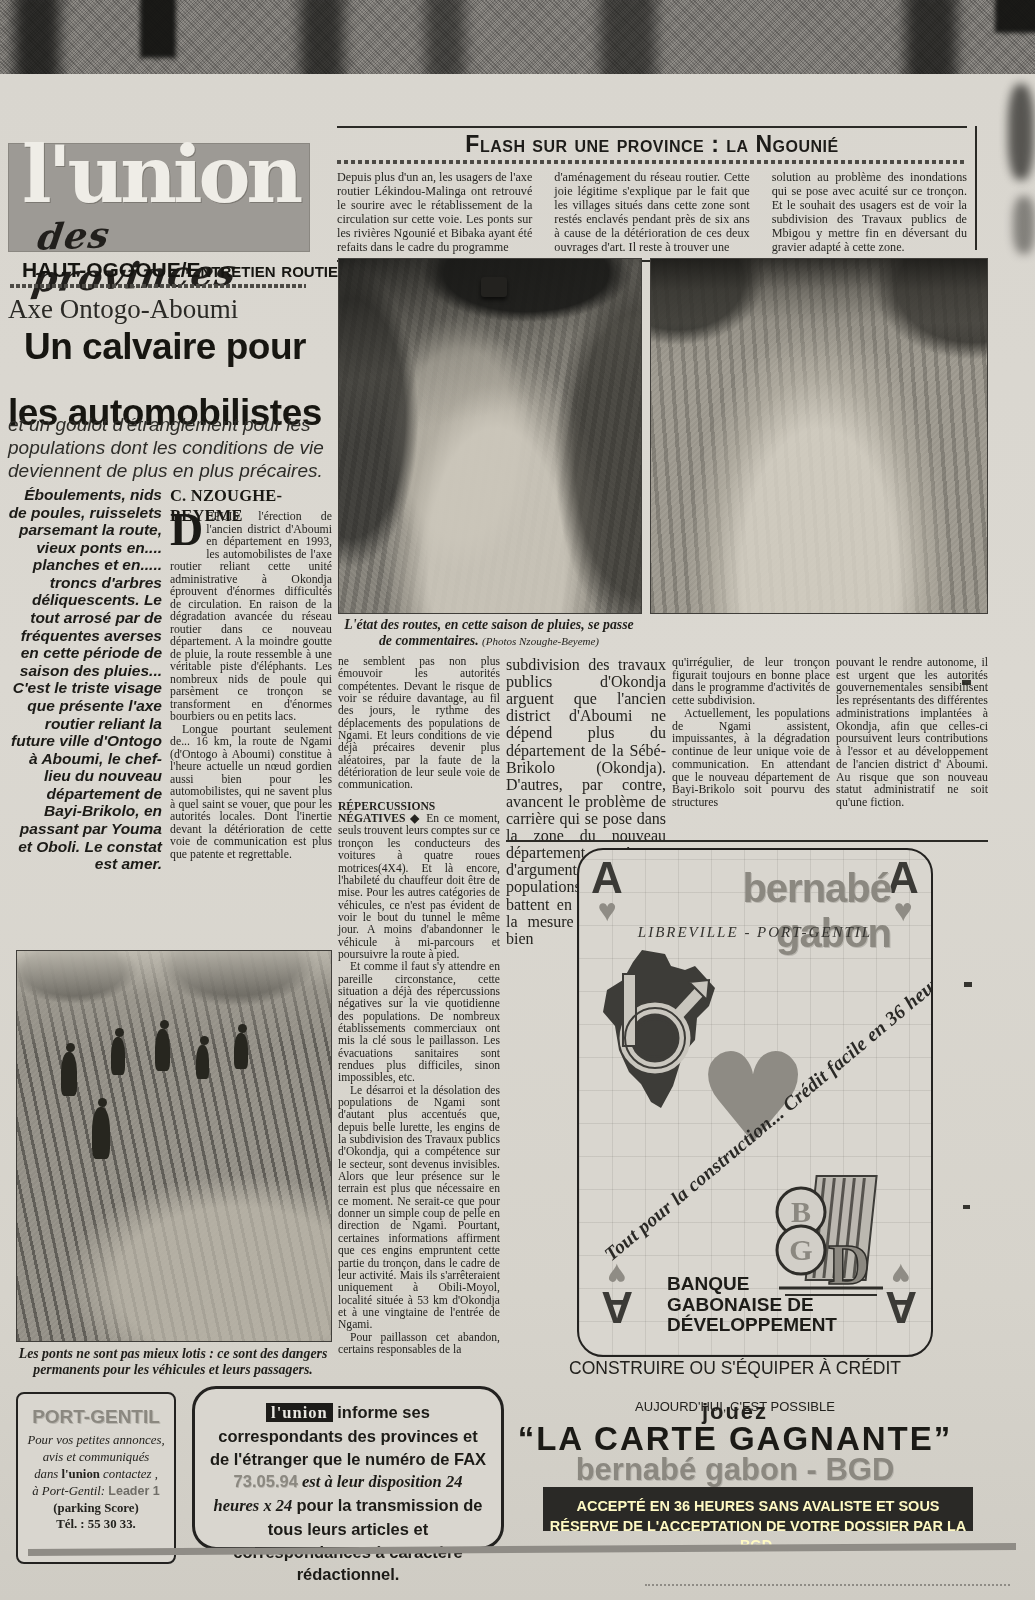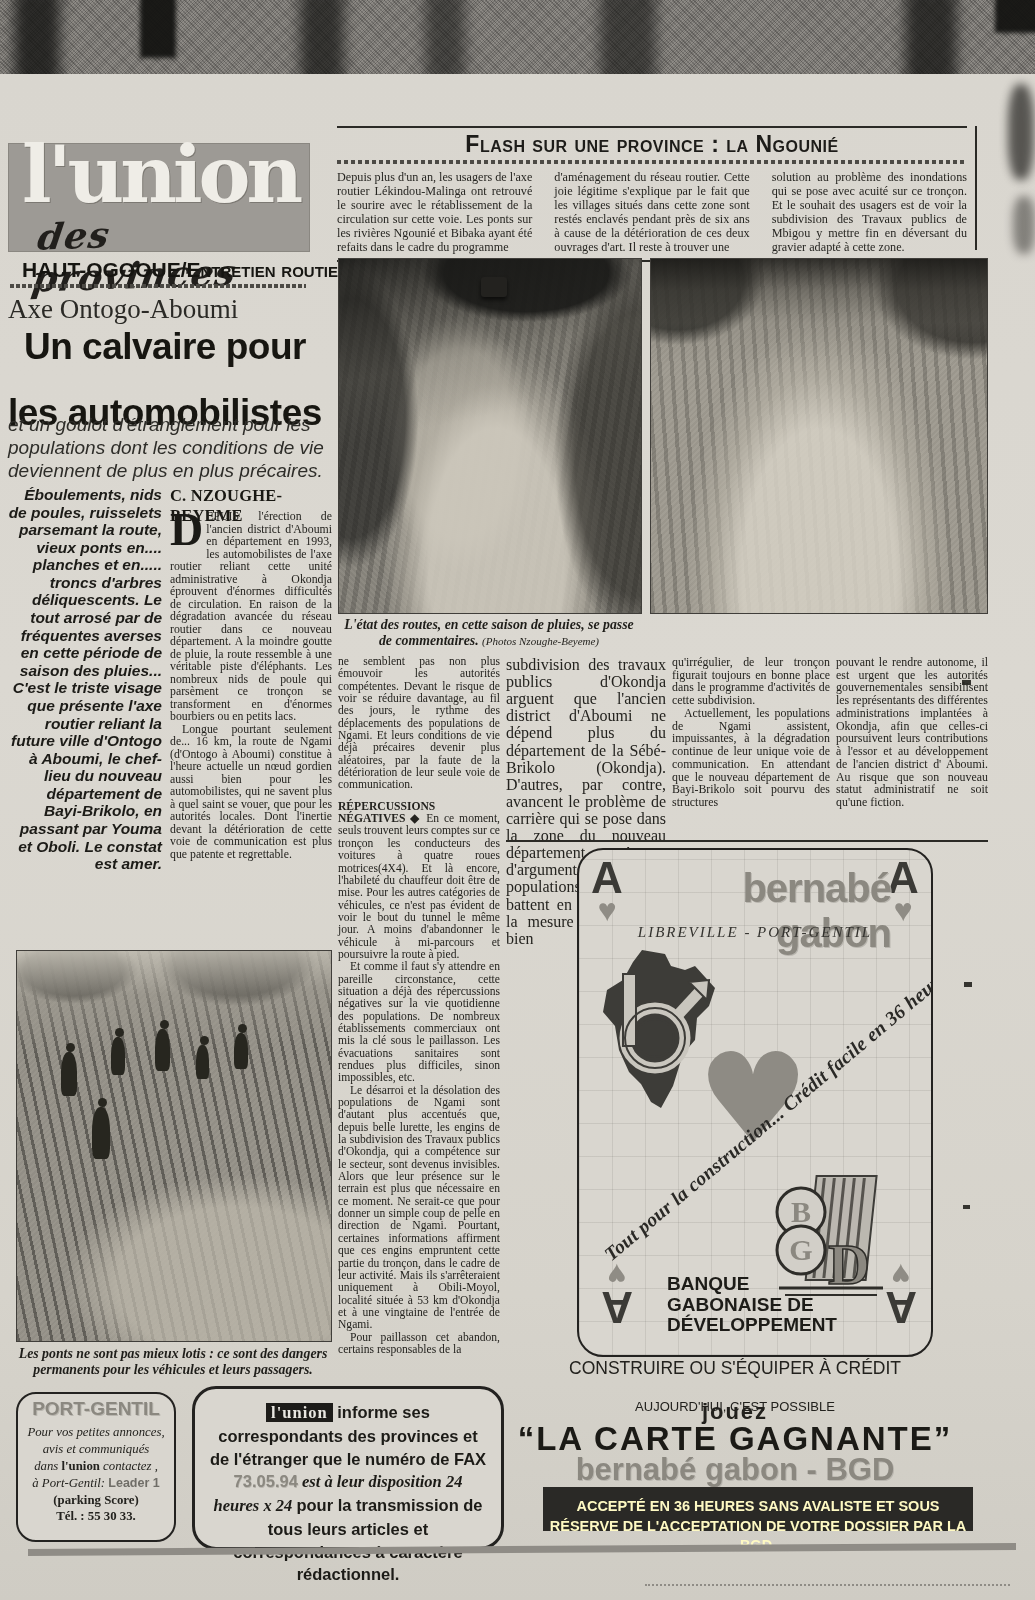--- a/index.html
+++ b/index.html
@@ -109,21 +109,21 @@
   .bank{position:absolute;left:88px;top:424px;font-family:"Liberation Sans",sans-serif;font-weight:bold;font-size:19px;line-height:1.08;color:#1d1c18;}
   .adtag{position:absolute;text-align:center;font-family:"Liberation Sans",sans-serif;color:#22211d;}
   .tag1{left:520px;top:1358px;width:430px;font-size:17.5px;}
   .tag2{left:520px;top:1399px;width:430px;font-size:13px;}
   .jouez{left:520px;top:1399px;width:430px;font-weight:bold;font-size:22px;letter-spacing:2px;}
   .cardname{left:505px;top:1420px;width:460px;font-weight:bold;font-size:33px;letter-spacing:2px;color:#1b1a16;}
   .brands2{left:520px;top:1452px;width:430px;font-weight:bold;font-size:31px;letter-spacing:0;color:#8b8880;text-shadow:1px 1px 0 #b9b6af;}
   .strip{position:absolute;left:543px;top:1487px;width:430px;height:44px;background:#2a2926;color:#fef9c3;text-align:center;font-family:"Liberation Sans",sans-serif;font-weight:bold;font-size:14.5px;line-height:1.35;padding-top:10px;box-sizing:border-box;}
 
   
-  .pgbox{position:absolute;left:16px;top:1392px;width:160px;height:150px;border:2px solid #232220;border-radius:20px;background:#d9d6cf;text-align:center;padding-top:4px;box-sizing:border-box;}
+  .pgbox{position:absolute;left:16px;top:1392px;width:160px;height:172px;border:2px solid #232220;border-radius:8px;background:#d9d6cf;text-align:center;padding-top:12px;box-sizing:border-box;}
   .pgtitle{font-family:"Liberation Sans",sans-serif;font-weight:bold;font-size:19px;color:#8b8880;text-shadow:1px 1px 0 #b9b6af;}
   .pgtext{font-style:italic;font-size:12.8px;line-height:1.32;color:#24231f;margin-top:4px;}
   .pgbrand{font-weight:bold;font-style:normal;}
   .pgleader{font-weight:bold;font-style:normal;color:#6f6d67;font-family:"Liberation Sans",sans-serif;font-size:12.5px;}
   .faxbox{position:absolute;left:192px;top:1386px;width:312px;height:164px;border:3px solid #232220;border-radius:24px;background:#d9d6cf;text-align:center;font-family:"Liberation Sans",sans-serif;font-weight:bold;font-size:16.5px;line-height:1.38;color:#1c1b17;padding:12px 14px 0;box-sizing:border-box;}
   .faxbrand{background:#1d1c19;color:#e9e7e1;font-family:"Liberation Serif",serif;padding:0 5px;letter-spacing:1px;}
   .faxnum{color:#8b8880;text-shadow:.5px .5px 0 #b9b6af;}
   .faxit{font-family:"Liberation Serif",serif;font-style:italic;}
   .botrule{position:absolute;left:28px;top:1546px;width:988px;height:7px;background:#8f8c86;transform:rotate(-.35deg);}
   .dotline{position:absolute;left:645px;top:1584px;width:365px;height:0;border-top:2px dotted #8f8c86;}

